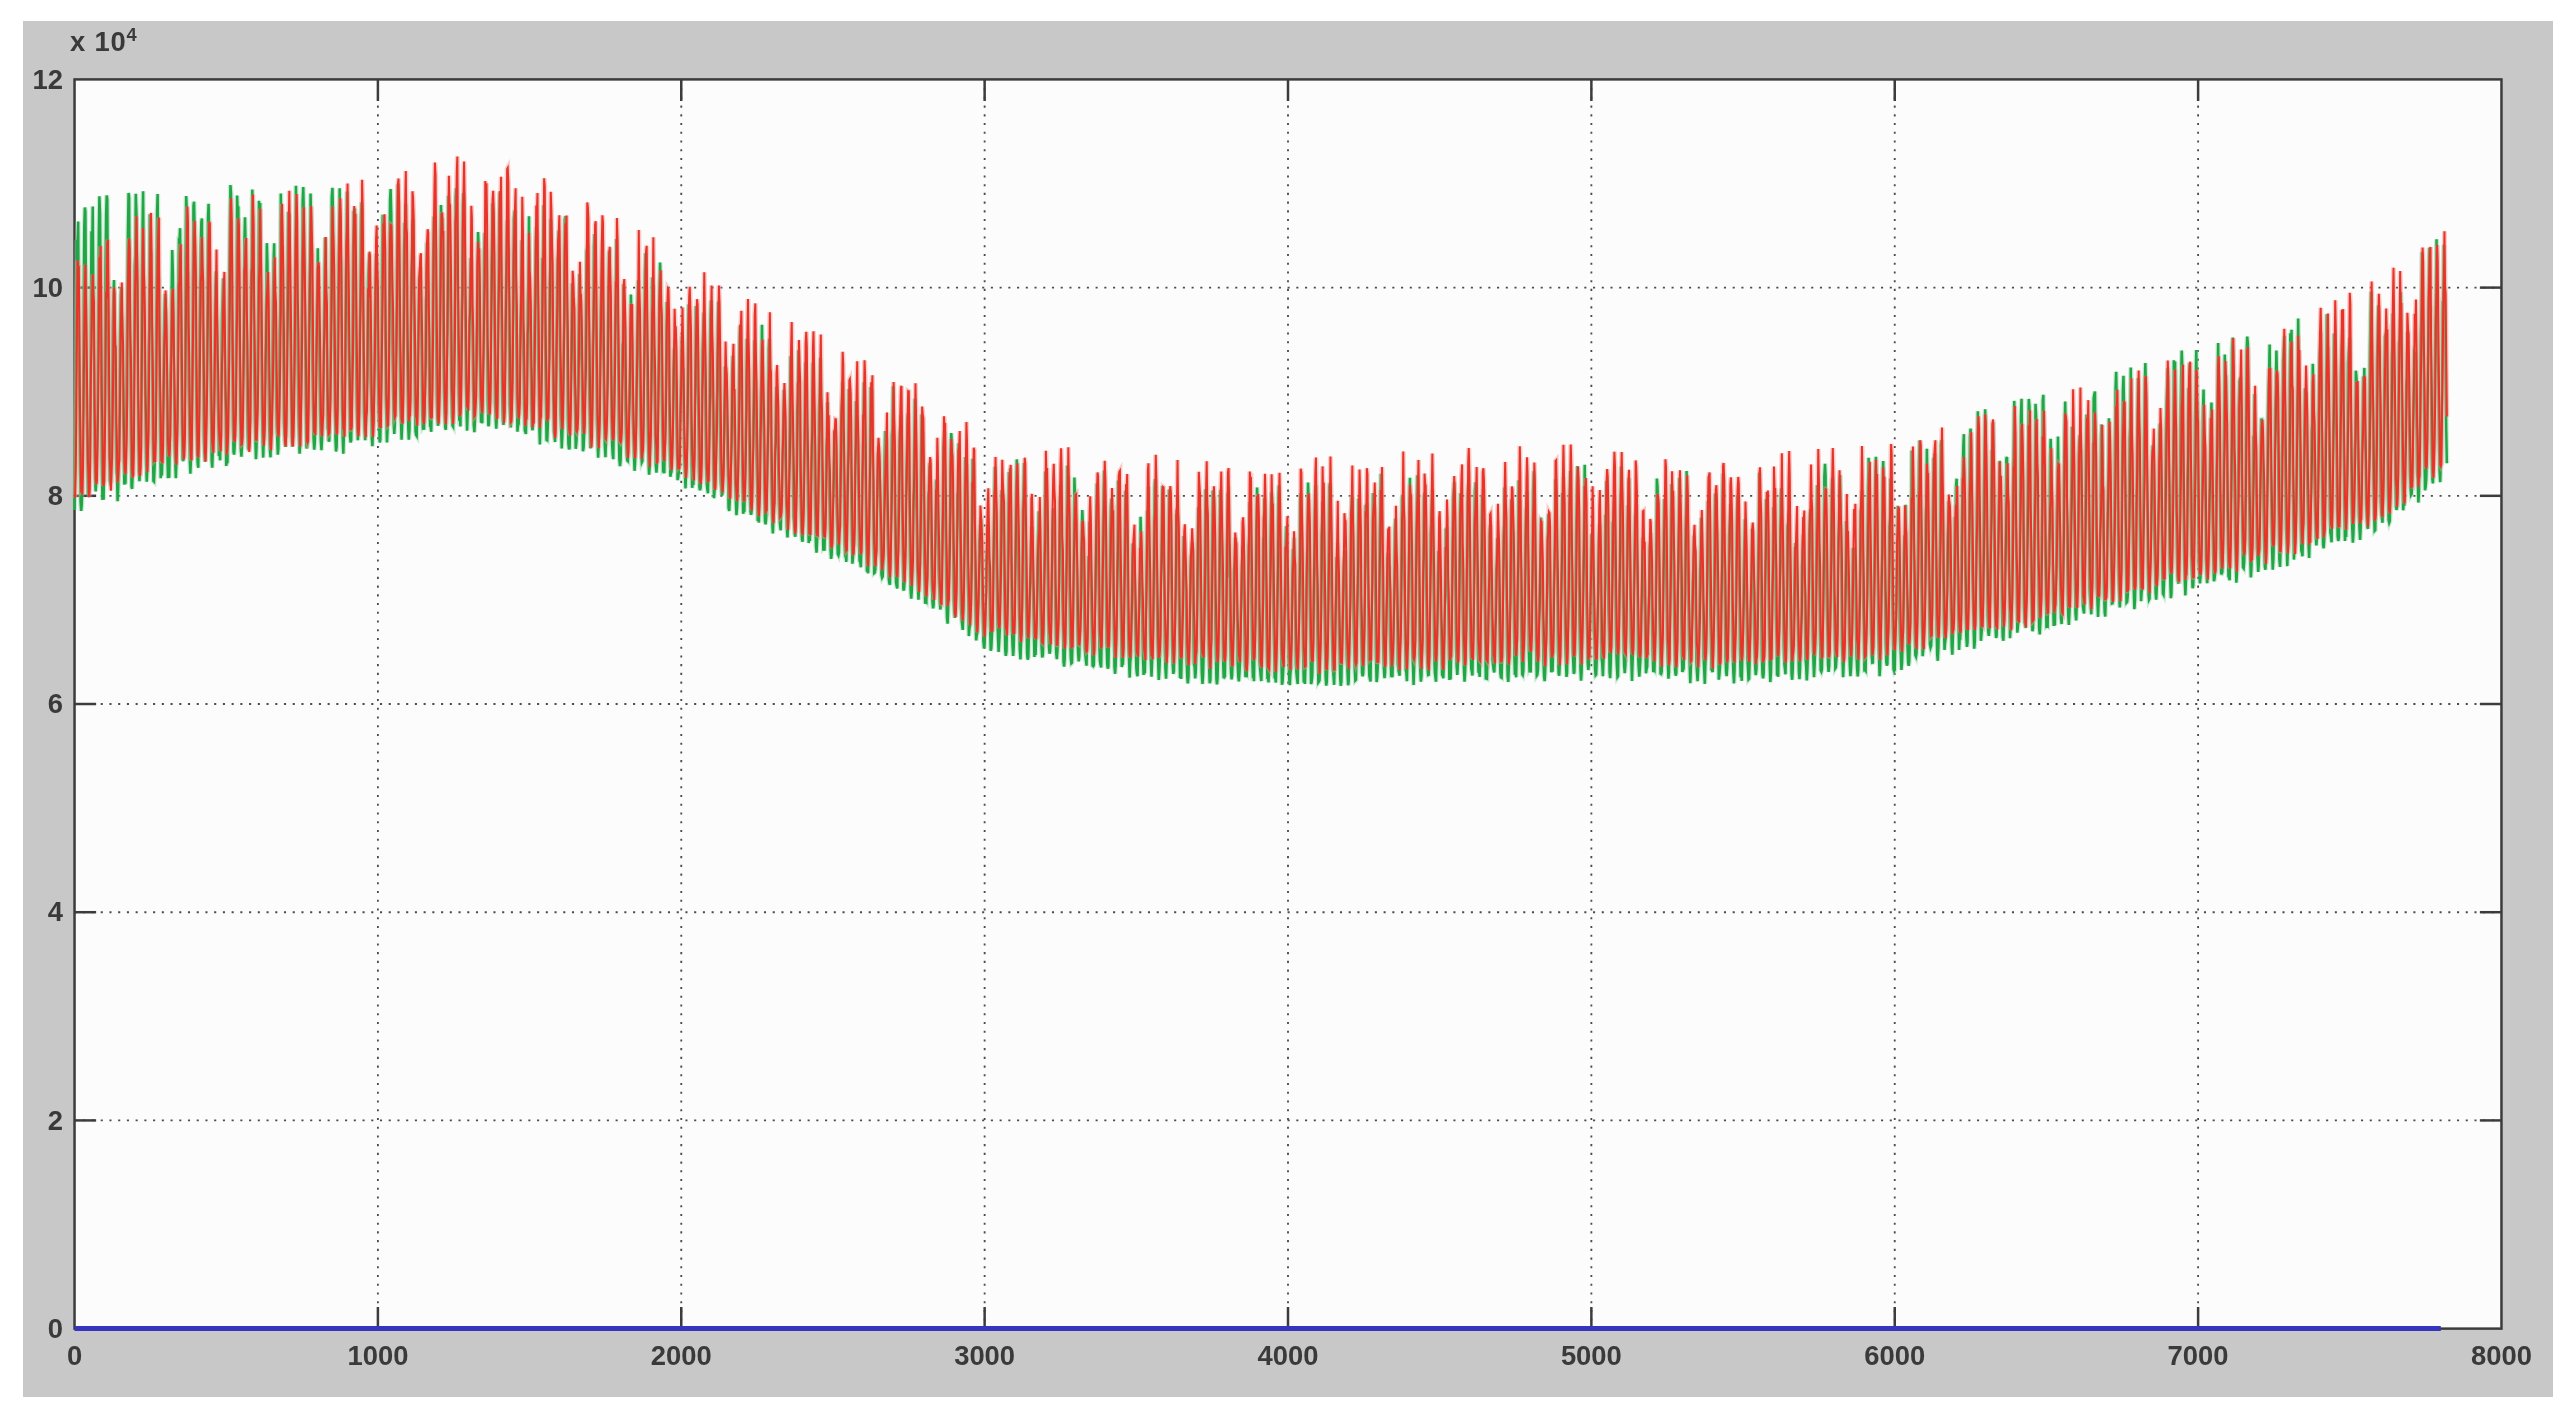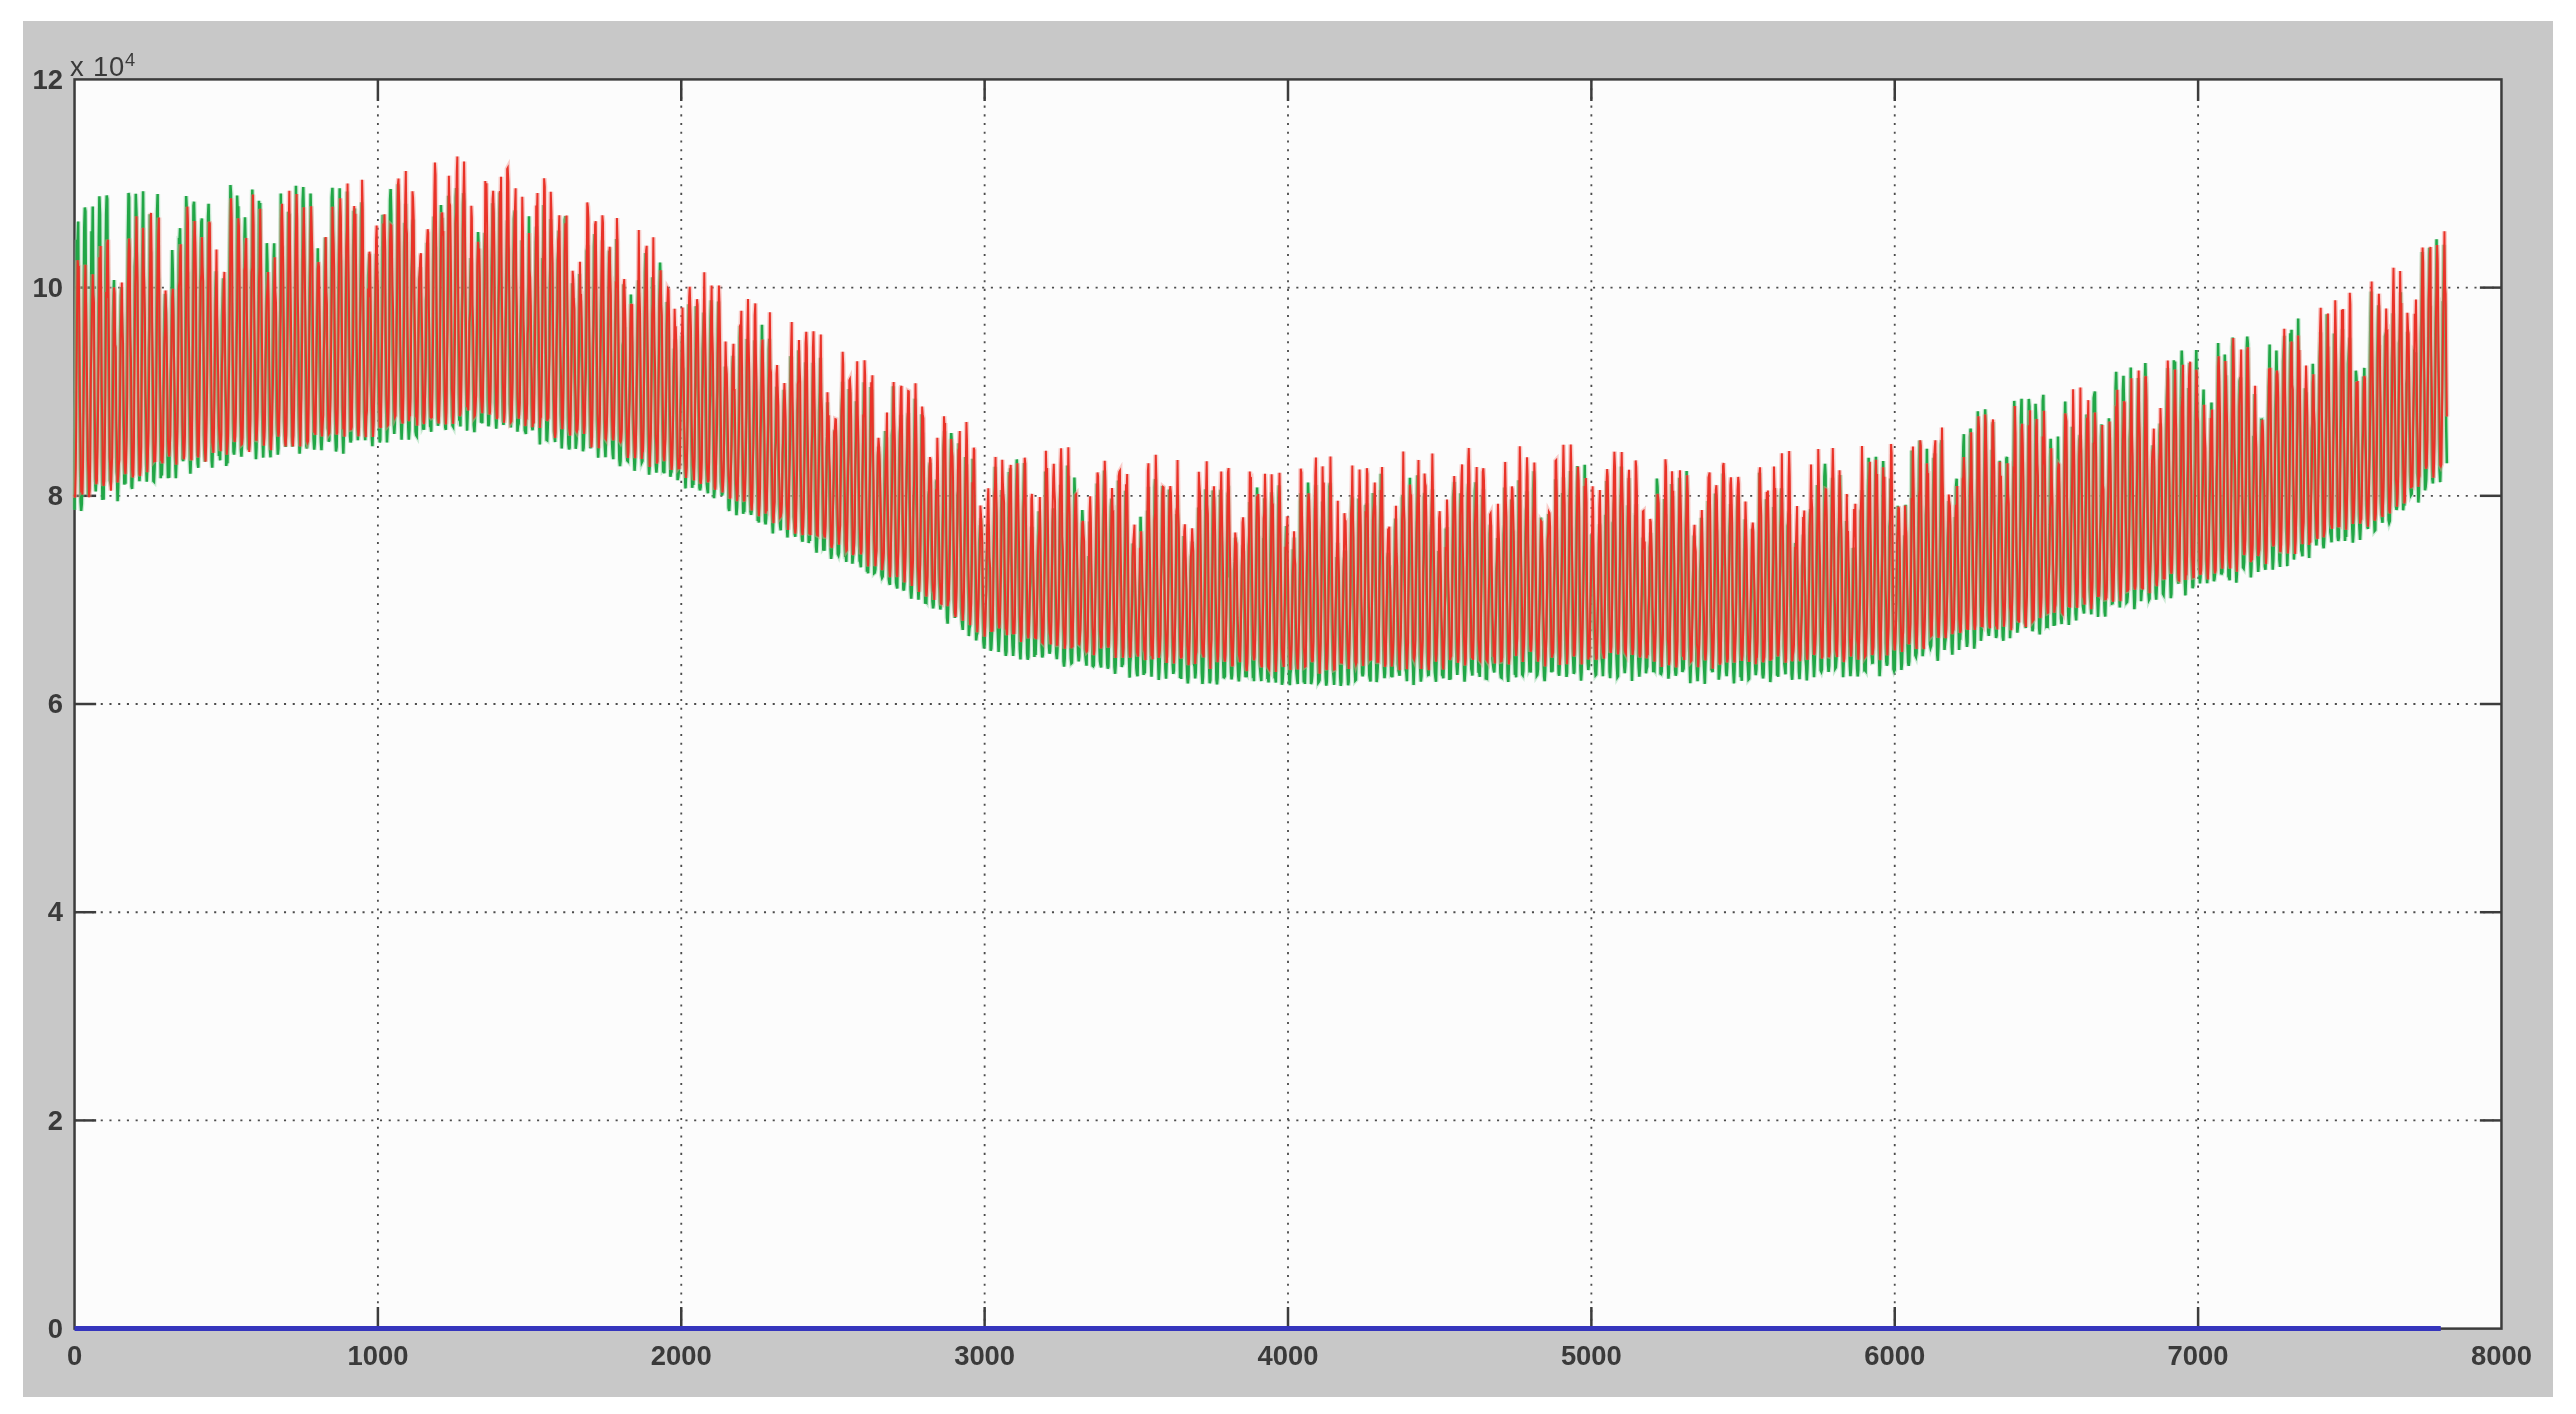--- a/index.html
+++ b/index.html
@@ -1,20 +1,20 @@
 <!DOCTYPE html>
 <html style="font-size:13.3px"><head>
 <meta charset="utf-8">
 <style>
   html,body{margin:0;padding:0;background:#ffffff;}
   body{width:2576px;height:1415px;position:relative;overflow:hidden;
        font-family:"Liberation Sans","DejaVu Sans",sans-serif;}
   .figure{position:absolute;left:23px;top:21px;width:2530px;height:1376px;background:#c8c8c8;}
   .plot-svg{position:absolute;left:0;top:0;width:2530px;height:1376px;display:block;}
-  .exp-label{position:absolute;left:47px;top:28px;font-size:27.4px;font-weight:normal;color:#3a3a3a;letter-spacing:0.8px;}
+  .exp-label{position:absolute;left:47px;top:3px;font-size:27.4px;font-weight:bold;color:#3a3a3a;letter-spacing:0.8px;}
   .exp-label sup{font-size:18.3px;vertical-align:super;}
   .ticktext{font-family:"Liberation Sans","DejaVu Sans",sans-serif;font-size:33px;font-weight:bold;fill:#3a3a3a;}
 </style>
 </head>
 <body>
 
 <div class="figure">
   <svg class="plot-svg" id="plot" xmlns="http://www.w3.org/2000/svg" viewBox="0 0 3044 1655" width="2530" height="1376">
       <rect x="62" y="70" width="2920" height="1503" fill="#fcfcfc"></rect>
       <line x1="427" y1="70" x2="427" y2="1573" stroke="#4c4c4c" stroke-width="2.2" stroke-dasharray="2.5 8"></line>

